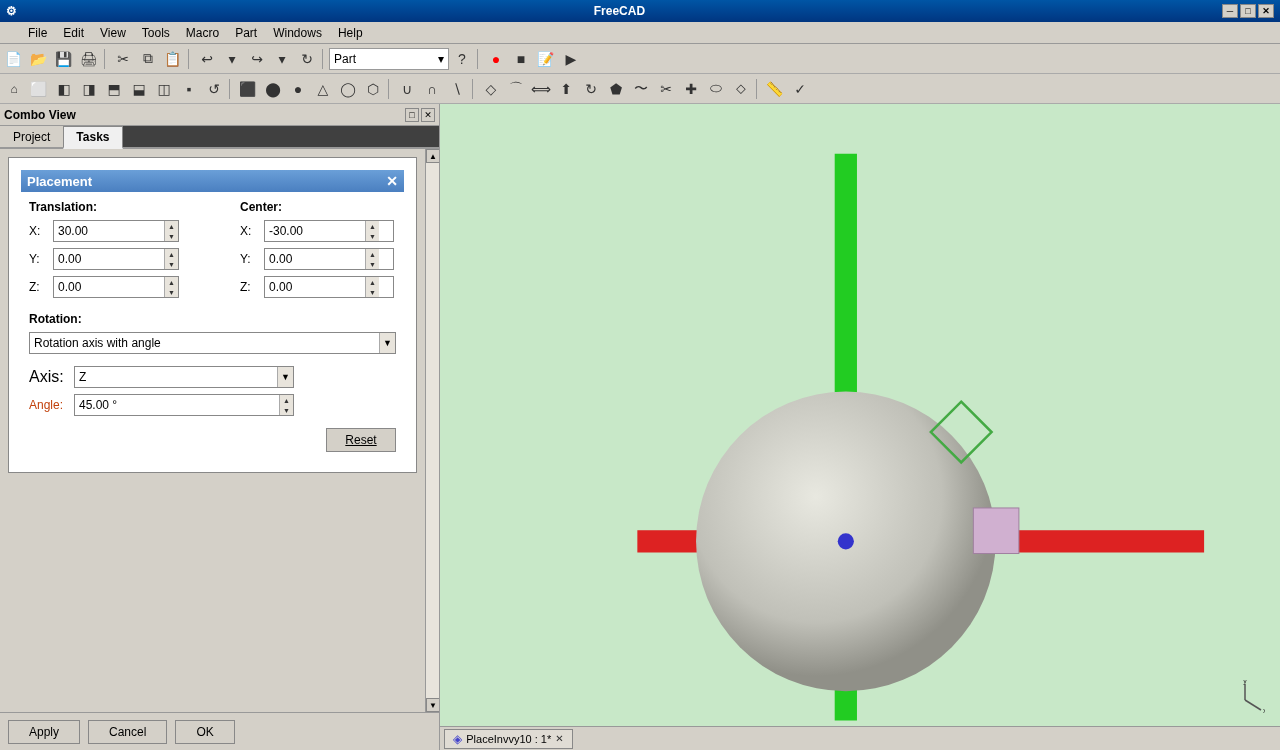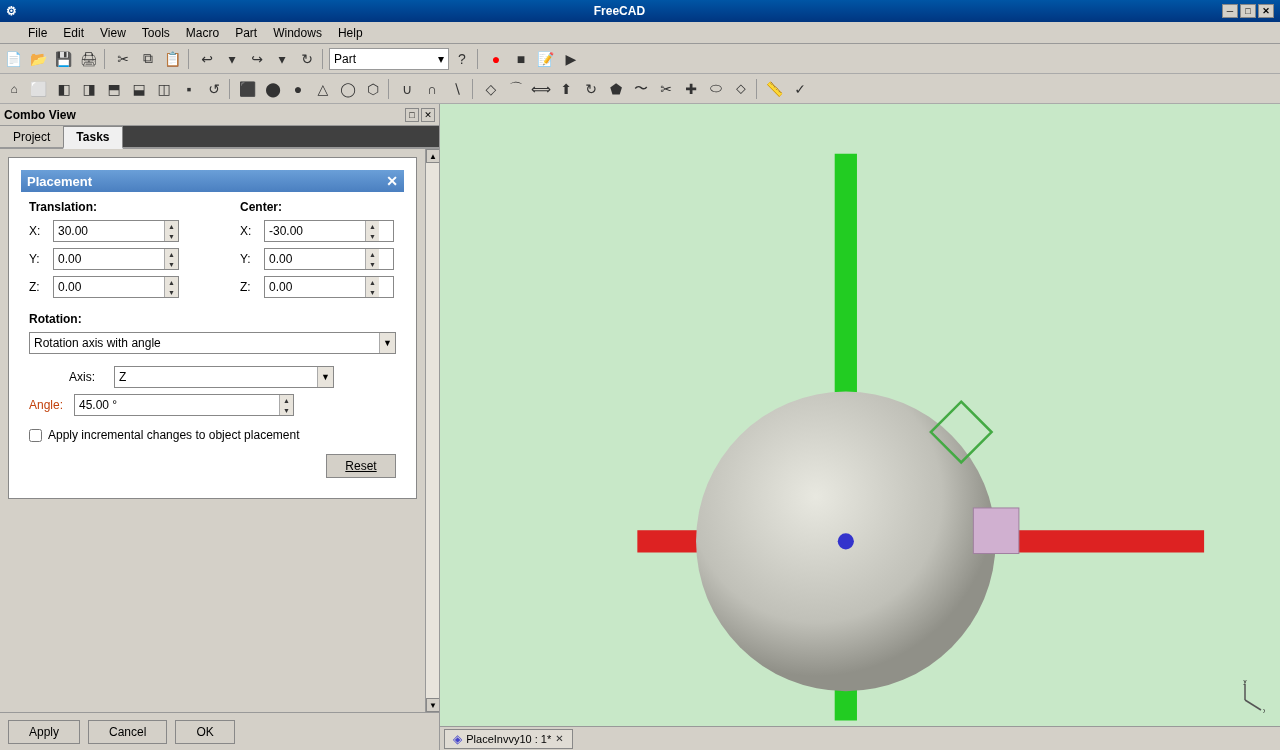--- a/index.html
+++ b/index.html
@@ -221,21 +221,21 @@
       flex: 1;
       border: none;
       font-size: 12px;
       padding: 0 4px;
       outline: none;
       background: white;
     }
     .rotation-arrow { display: flex; align-items: center; padding: 0 3px; background: #e8e4dc; border-left: 1px solid #aaa; font-size: 9px; cursor: pointer; }
 
     .axis-row { display: flex; align-items: center; margin-bottom: 6px; }
-    .axis-label { width: 45px; font-size: 12px; color: #000; margin-left: 40px; }
+    .axis-label { width: 45px; font-size: 16px; color: #000; }
     .axis-dropdown-wrapper {
       display: flex;
       border: 1px solid #888;
       height: 22px;
       background: white;
       width: 220px;
     }
     .axis-select {
       flex: 1;
       border: none;
@@ -574,24 +574,20 @@
               <div class="angle-spin-wrapper">
                 <input class="angle-input" type="text" value="45.00 °" style="">
                 <div class="spin-arrows">
                   <button class="spin-up">▲</button>
                   <button class="spin-down">▼</button>
                 </div>
               </div>
             </div>
           </div>
 
-          <div class="checkbox-row">
-            <input type="checkbox" id="inc-chk" style="">
-            <label class="checkbox-label" for="inc-chk">Apply incremental changes to object placement</label>
-          </div>
 
           <div class="btn-row">
             <button class="action-btn">Reset</button>
           </div>
         </div>
       </div>
 
       <div id="scrollbar-area">
         <div class="scroll-arrow">▲</div>
         <div class="scroll-track"></div>

